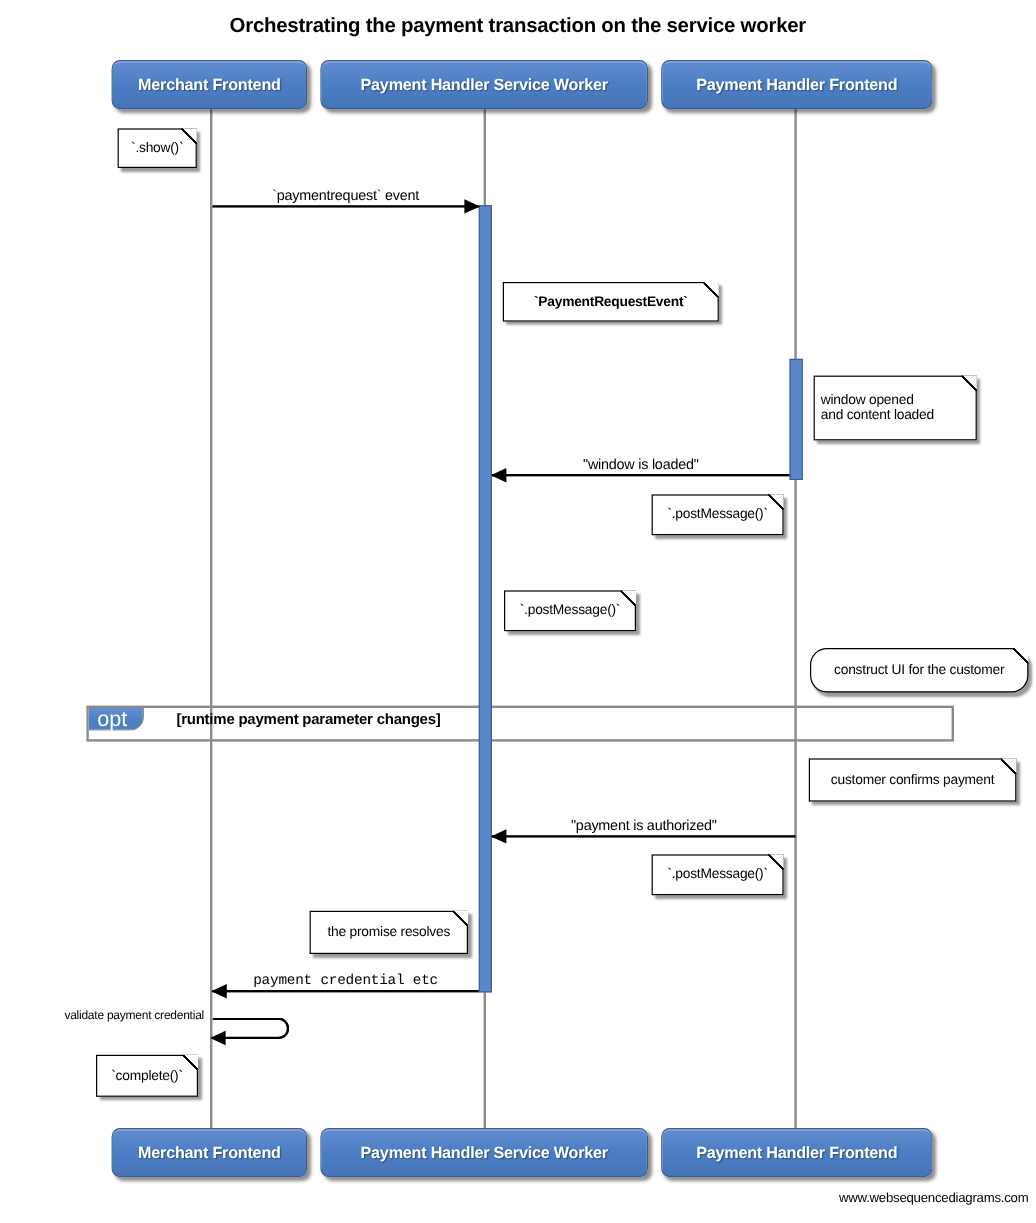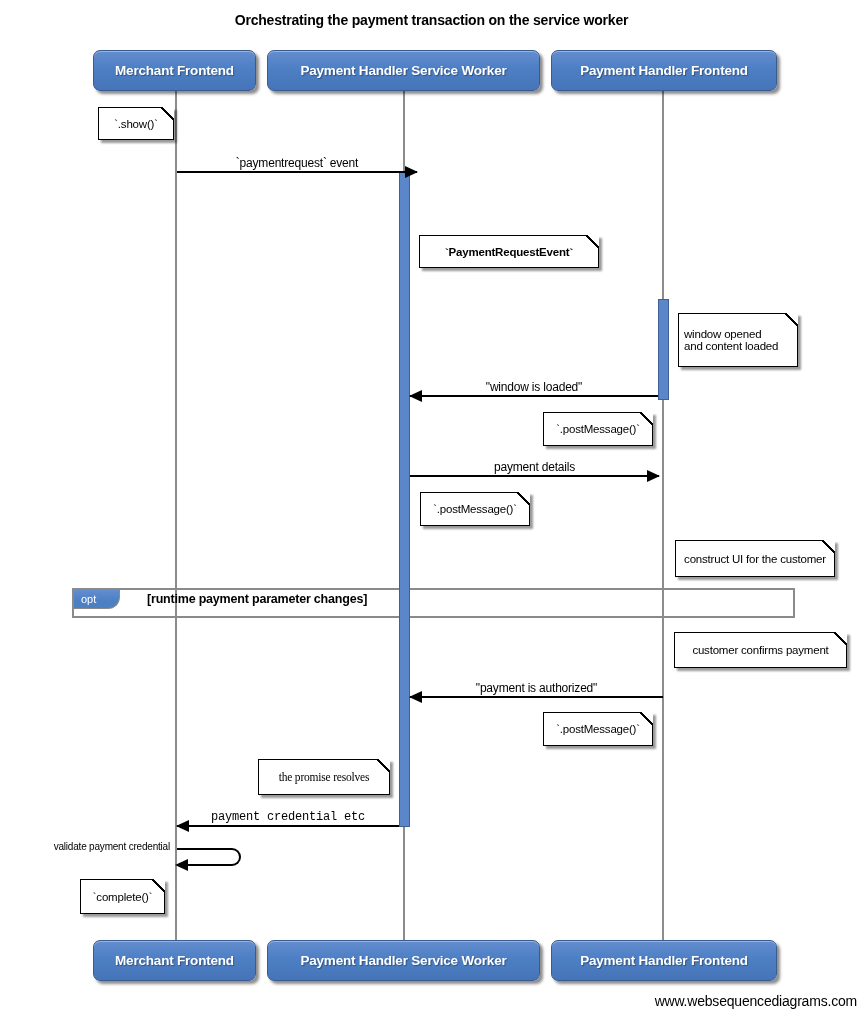--- a/index.html
+++ b/index.html
@@ -2,21 +2,21 @@
 <html style="--actorFill: #4d7fc4; --actorBorder: #3a5b8e; --activationFill: #5b87ca; --activationBorder: #3e6092; --lifeline: #8c8c8c; --fragmentBorder: #8a8a8a;"><head>
 <meta charset="utf-8">
 <style>
   html,body{margin:0;padding:0;background:#fff;}
   #canvas{
     position:relative;width:863px;height:1019px;background:#fff;overflow:hidden;
     font-family:"Liberation Sans","DejaVu Sans",sans-serif;color:#000;
   }
   .title{
     position:absolute;left:0;top:12px;width:863px;text-align:center;
-    font-size:14px;font-weight:bold;letter-spacing:-0.2px;
+    font-size:17px;font-weight:bold;letter-spacing:-0.2px;
   }
   .lifeline{
     position:absolute;width:2px;top:90px;height:850px;
     background:var(--lifeline,#8c8c8c);z-index:1;
   }
   .actor{
     position:absolute;height:41px;z-index:6;box-sizing:border-box;
     background:linear-gradient(180deg,#638dcf 0%,var(--actorFill,#4d7fc4) 45%,#4674b8 100%);
     border:1px solid var(--actorBorder,#3a5b8e);border-radius:7px;
     box-shadow:3px 3px 3px rgba(0,0,0,.45), inset 0 1px 0 rgba(255,255,255,.35);
@@ -53,39 +53,39 @@
   }
   .fragment{
     position:absolute;left:72px;top:588px;width:723px;height:30px;z-index:2;
     border:2px solid var(--fragmentBorder,#8a8a8a);box-sizing:border-box;
   }
   .fragment .tab{
     position:absolute;left:0;top:0;width:46px;height:19px;
     background:linear-gradient(180deg,#638dcf 0%,var(--actorFill,#4d7fc4) 60%);
     border-right:1px solid var(--fragmentBorder,#8a8a8a);
     border-bottom:1px solid var(--fragmentBorder,#8a8a8a);
-    border-radius:0 0 12px 0;color:#fff;font-size:11px;
+    border-radius:0 0 12px 0;color:#fff;font-size:18px;
     display:flex;align-items:center;padding-left:7px;box-sizing:border-box;
   }
   .fragment .guard{
     position:absolute;left:73px;top:2px;font-size:12.5px;font-weight:bold;
     letter-spacing:-0.2px;white-space:nowrap;
   }
   .self-label{
     position:absolute;left:0;top:841px;width:170px;text-align:right;
     font-size:10px;letter-spacing:-0.2px;z-index:4;white-space:nowrap;
   }
   .self-loop{
     position:absolute;left:177px;top:848px;width:64px;height:18px;z-index:4;
     border:2px solid #000;border-left:none;border-radius:0 10px 10px 0;
     box-sizing:border-box;
   }
   .self-loop .ah-l{left:-2px;bottom:-7px;}
   .footer{
-    position:absolute;right:6px;top:993px;font-size:14px;letter-spacing:-0.2px;
+    position:absolute;right:6px;top:993px;font-size:11px;letter-spacing:-0.2px;
     z-index:6;
   }
 </style>
 </head>
 <body>
 
 <div id="canvas">
 
   <div class="title">Orchestrating the payment transaction on the service worker</div>
 
@@ -114,63 +114,58 @@
   <div class="actor" style="left:93px;top:940px;width:163px;">
     <span>Merchant Frontend</span>
   </div>
   <div class="actor" style="left:267px;top:940px;width:273px;">
     <span>Payment Handler Service Worker</span>
   </div>
   <div class="actor" style="left:551px;top:940px;width:226px;">
     <span>Payment Handler Frontend</span>
   </div>
 
-  <div class="msg" style="left:177px;top:152px;width:222px;padding-left:18px;">
+  <div class="msg" style="left:177px;top:152px;width:222px;">
     <div class="lbl">`paymentrequest` event</div>
     <div class="line"></div>
     <div class="ah ah-r"></div>
   </div>
 
 
   <div class="msg" style="left:410px;top:376px;width:248px;">
     <div class="lbl">"window is loaded"</div>
     <div class="line"></div>
     <div class="ah ah-l"></div>
   </div>
 
-  <div class="msg" style="left:410px;top:456px;width:249px;">
-    <div class="lbl">payment details</div>
-    <div class="line"></div>
-    <div class="ah ah-r"></div>
-  </div>
 
   <div class="msg" style="left:410px;top:677px;width:253px;">
     <div class="lbl">"payment is authorized"</div>
     <div class="line"></div>
     <div class="ah ah-l"></div>
   </div>
 
   <div class="msg" style="left:177px;top:806px;width:222px;font-family:Liberation Mono, monospace;">
     <div class="lbl">payment credential etc</div>
     <div class="line"></div>
     <div class="ah ah-l"></div>
   </div>
 
   <div class="self-label">validate payment credential</div>
   <div class="self-loop">
     <div class="ah ah-l"></div>
   </div>
 
-  <div class="note" style="left:98px;top:107px;width:76px;height:33px;">`.show()`</div>
+  <div class="note" style="left:98px;top:107px;width:66px;height:33px;">`.show()`</div>
   <div class="note" style="left:419px;top:235px;width:180px;height:33px;font-weight:bold;">`PaymentRequestEvent`</div>
-  <div class="note left" style="left:678px;top:313px;width:120px;height:54px;">window opened
+  <div class="note left" style="left:678px;top:313px;width:136px;height:54px;">window opened
 and content loaded</div>
   <div class="note" style="left:543px;top:412px;width:110px;height:34px;">`.postMessage()`</div>
   <div class="note" style="left:420px;top:492px;width:110px;height:34px;">`.postMessage()`</div>
-  <div class="note" style="left:675px;top:540px;width:160px;height:37px;">construct UI for the customer</div>
+  <div class="note" style="left:675px;top:540px;width:182px;height:37px;border-radius:14px;">construct UI for the customer</div>
   <div class="note" style="left:674px;top:632px;width:173px;height:36px;">customer confirms payment</div>
   <div class="note" style="left:543px;top:712px;width:110px;height:34px;">`.postMessage()`</div>
-  <div class="note" style="left:258px;top:759px;width:132px;height:36px;font-family:Liberation Serif, serif;">the promise resolves</div>
+  <div class="note" style="left:258px;top:759px;width:132px;height:36px;">the promise resolves</div>
   <div class="note" style="left:80px;top:879px;width:85px;height:35px;">`complete()`</div>
 
   <div class="footer">www.websequencediagrams.com</div>
 
 </div>
 
 </body></html>

